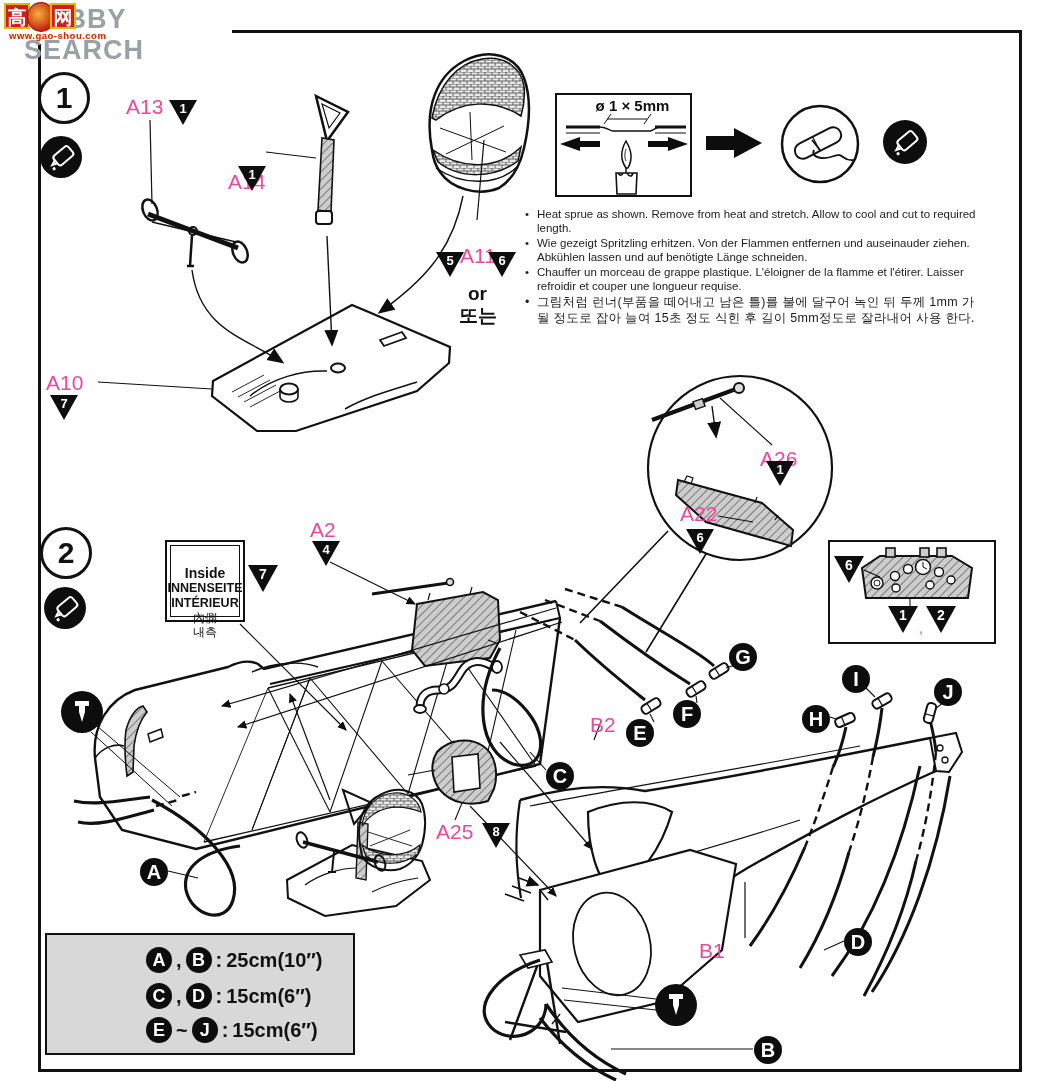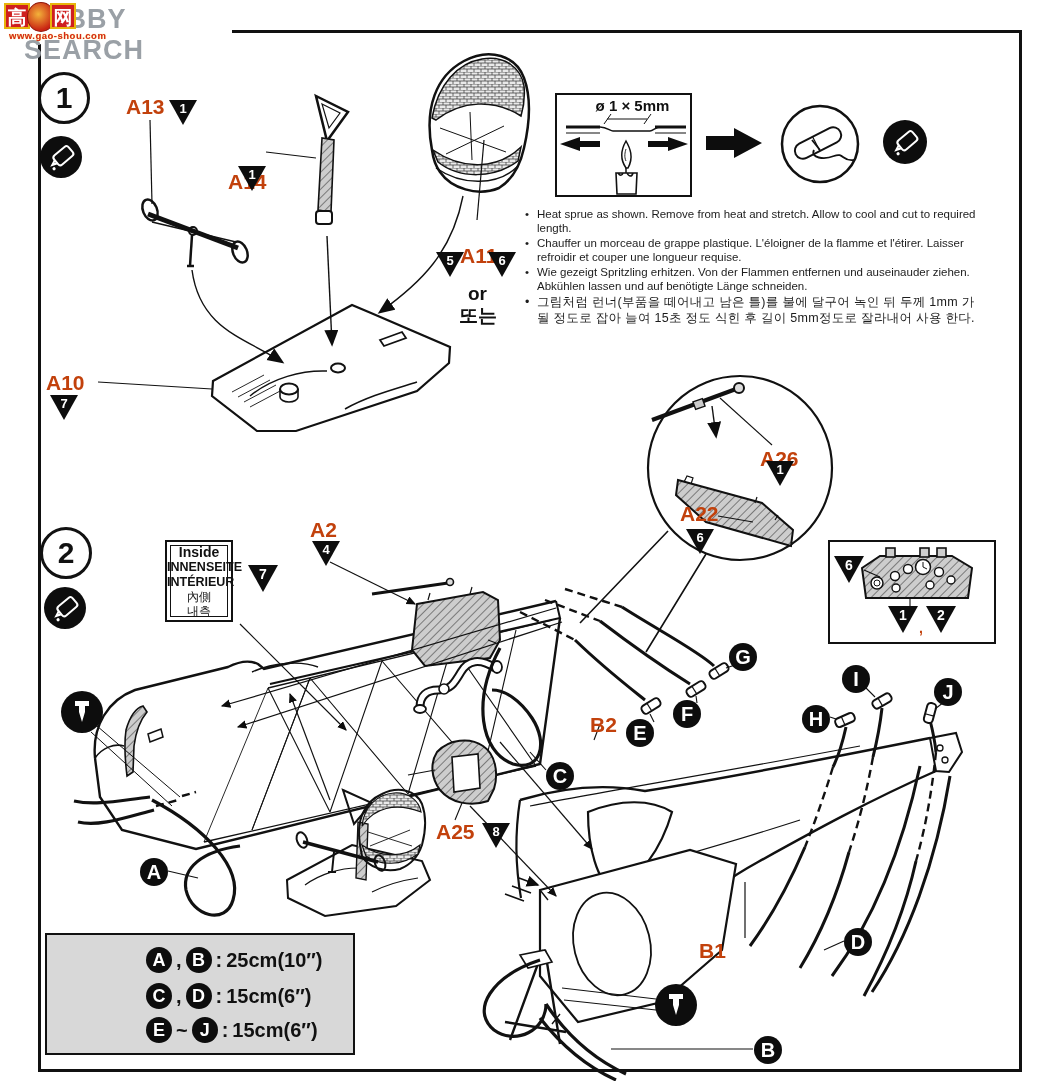--- a/index.html
+++ b/index.html
@@ -1,38 +1,38 @@
 <!DOCTYPE html>
 <html><head>
 <meta charset="utf-8">
 <style>
   html,body{margin:0;padding:0;background:#fff;}
   #page{position:relative;width:1037px;height:1081px;background:#fff;overflow:hidden;
         font-family:"Liberation Sans",sans-serif;color:#111;}
   #frame{position:absolute;left:38px;top:30px;width:978px;height:1036px;border:3px solid #111;}
   
-  .lbl{position:absolute;font-weight:bold;font-size:21px;line-height:21px;color:#c2410c;white-space:nowrap;}
+  .lbl{position:absolute;font-weight:normal;font-size:21px;line-height:21px;color:#ec4899;white-space:nowrap;}
   .lbl.sm{font-size:14px;}
   
   .tri{position:absolute;background:#0d0d0d;clip-path:polygon(0 0,100% 0,50% 100%);
        text-align:center;}
   .tri i{display:block;font-style:normal;font-weight:bold;color:#fff;
          font-size:13px;line-height:13px;margin-top:2px;}
   .tri.t28{width:28px;height:25px;}
   .tri.t30{width:30px;height:27px;} .tri.t30 i{font-size:14px;margin-top:3px;}
   
   .stepc{position:absolute;width:46px;height:46px;border:3px solid #111;border-radius:50%;
          text-align:center;font-weight:bold;font-size:30px;line-height:46px;background:#fff;}
   
   .co{position:absolute;width:28px;height:28px;border-radius:50%;background:#0d0d0d;color:#fff;
       text-align:center;font-weight:bold;font-size:20px;line-height:28px;}
   .co.sm{width:26px;height:26px;font-size:18px;line-height:26px;position:static;display:inline-block;}
   
-  #insideBox{position:absolute;left:165px;top:540px;width:68px;height:82px;border:2px solid #111;
-             outline:1px solid #111;outline-offset:-6px;text-align:center;padding-top:3px;box-sizing:border-box;}
+  #insideBox{position:absolute;left:165px;top:540px;width:80px;height:82px;border:2px solid #111;
+             outline:1px solid #111;outline-offset:-6px;text-align:center;padding-top:24px;box-sizing:border-box;}
   #insideBox .l1{font-weight:bold;font-size:14px;line-height:15px;}
   #insideBox .l2{font-weight:bold;font-size:12.5px;line-height:15px;}
   #insideBox .l3{font-size:12px;line-height:14px;}
   
   #sprueBox{position:absolute;left:555px;top:93px;width:137px;height:104px;border:2.5px solid #111;box-sizing:border-box;}
   #sprueDim{position:absolute;left:555px;top:97px;width:155px;text-align:center;font-weight:bold;font-size:15px;}
   
   #instr{position:absolute;left:524px;top:207px;width:466px;}
   #instr .it{position:relative;padding-left:13px;font-size:11.5px;line-height:14px;margin-bottom:1px;color:#1c1c1c;}
   #instr .it::before{content:"\2022";position:absolute;left:1px;top:0;}
@@ -413,22 +413,22 @@
   <div class="lbl" style="left:46px;top:372px;">A10</div>
   <span class="tri t28" style="left:50px;top:395px;">
       <i>7</i>
     </span>
 
   <div id="sprueBox"></div>
   <div id="sprueDim">ø 1 × 5mm</div>
 
   <div id="instr">
     <div class="it">Heat sprue as shown. Remove from heat and stretch. Allow to cool and cut to required length.</div>
+    <div class="it">Wie gezeigt Spritzling erhitzen. Von der Flammen entfernen und auseinauder ziehen. Abkühlen lassen und auf benötigte Länge schneiden.</div>
     <div class="it">Chauffer un morceau de grappe plastique. L'éloigner de la flamme et l'étirer. Laisser refroidir et couper une longueur requise.</div>
-    <div class="it">Wie gezeigt Spritzling erhitzen. Von der Flammen entfernen und auseinauder ziehen. Abkühlen lassen und auf benötigte Länge schneiden.</div>
     <div class="it cjk">그림처럼 런너(부품을 떼어내고 남은 틀)를 불에 달구어 녹인 뒤 두께 1mm 가 될 정도로 잡아 늘여 15초 정도 식힌 후 길이 5mm정도로 잘라내어 사용 한다.</div>
   </div>
 
   <div class="lbl" style="left:760px;top:448px;">A26</div>
   <span class="tri t28" style="left:766px;top:461px;">
       <i>1</i>
     </span>
   <div class="lbl" style="left:680px;top:503px;">A22</div>
   <span class="tri t28" style="left:686px;top:529px;">
       <i>6</i>

